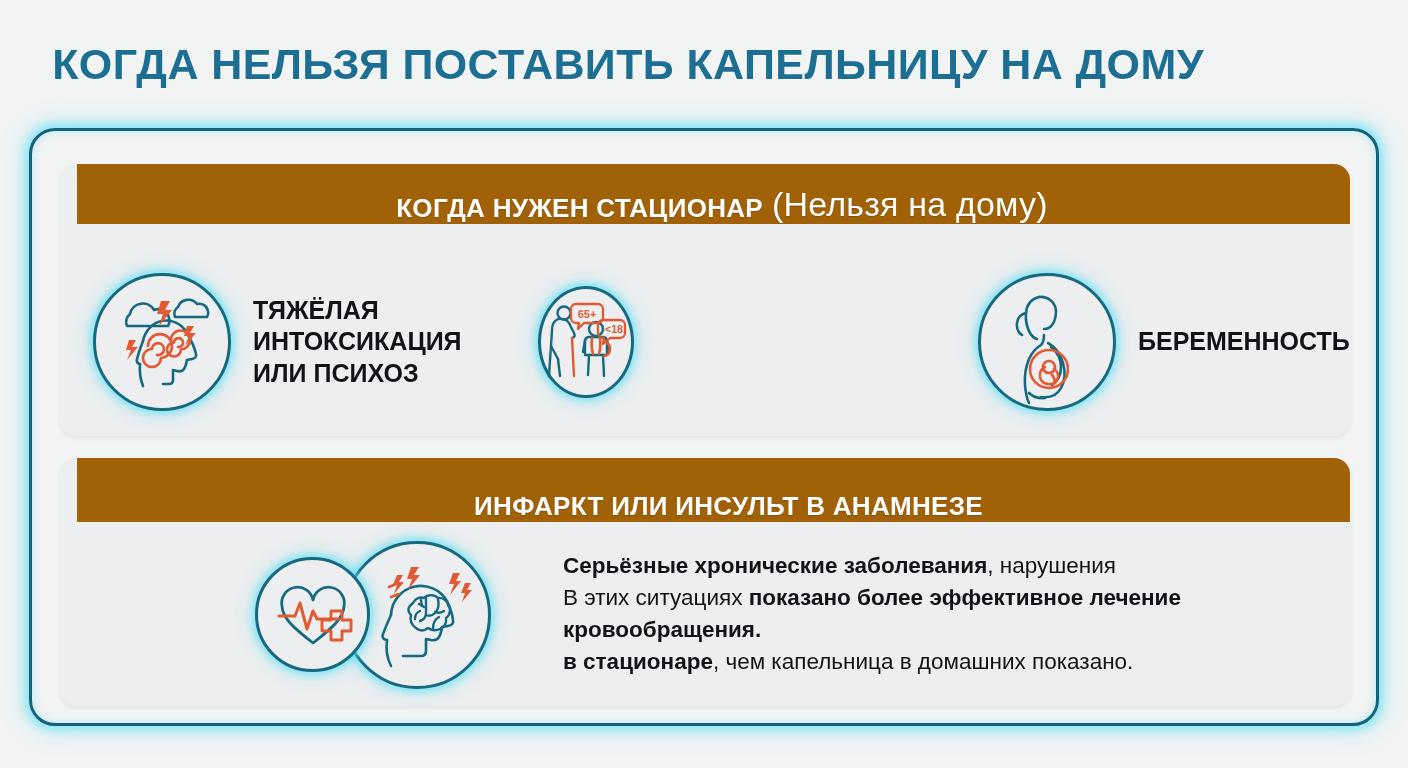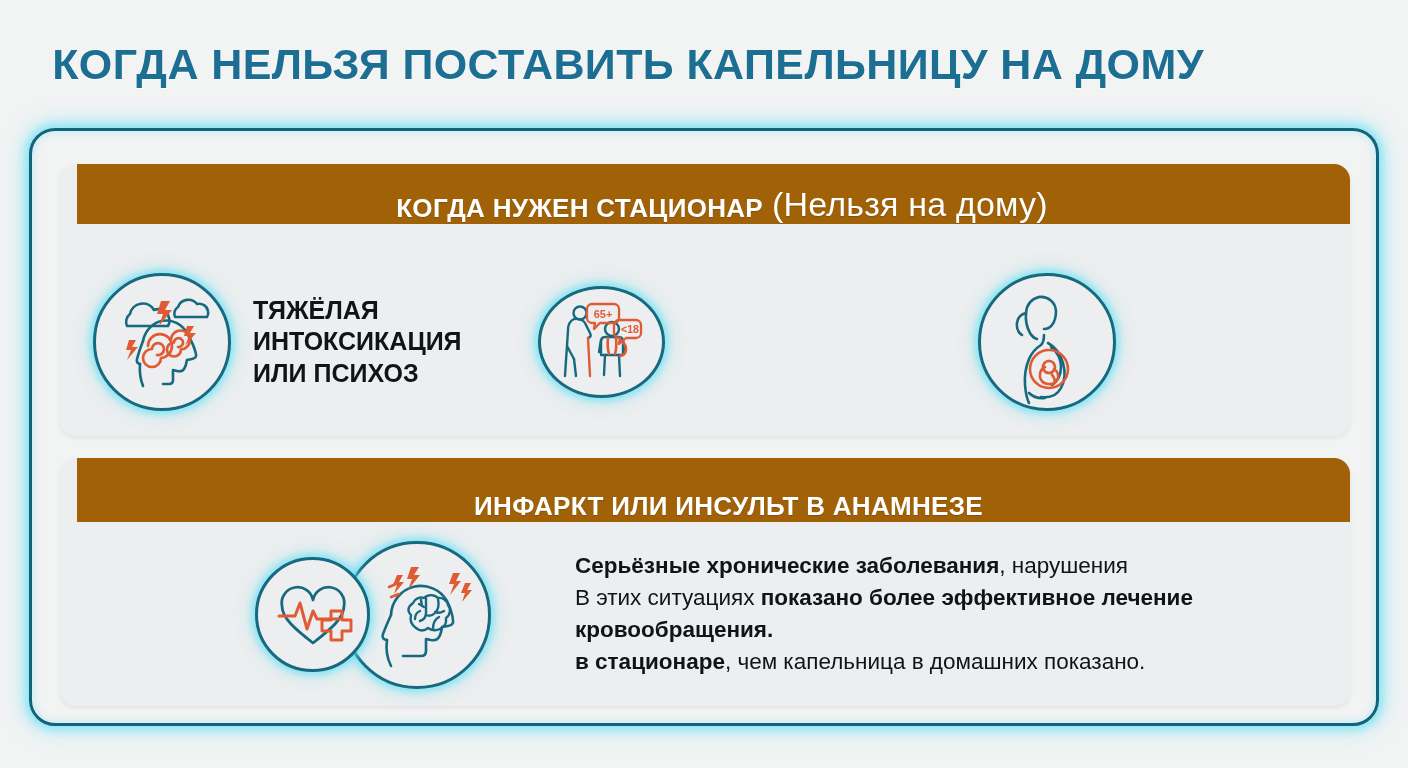--- a/index.html
+++ b/index.html
@@ -127,41 +127,40 @@
     box-shadow:
       0 0 7px 3px rgba(83, 223, 245, .6),
       0 0 15px 6px rgba(120, 228, 248, .3);
     display: flex;
     align-items: center;
     justify-content: center;
     box-sizing: border-box;
     position: relative;
   }
   .circle-lg { width: 138px; height: 138px; }
-  .circle-md { width: 127px; height: 112px; }
+  .circle-md { width: 96px; height: 112px; }
 
   .item-label {
     font-size: 25px;
     font-weight: bold;
     color: #111318;
     line-height: 1.25;
     margin-left: 22px;
     white-space: pre-line;
   }
 
   
   .bottom-body {
     position: absolute;
     left: 0;
     top: 64px;
     width: 100%;
     height: 184px;
     display: flex;
     align-items: center;
-    gap: 12px;
   }
   .bottom-icons {
     position: relative;
     flex: 0 0 auto;
     width: 280px;
     height: 150px;
     margin-left: 195px;
   }
   .bottom-icons .circle-heart {
     position: absolute;
@@ -287,20 +286,21 @@
 
           <path d="M38 112 q6 6 16 5"></path>
 
           <g stroke="#e05a33" stroke-width="2.6">
             <circle cx="58" cy="88" r="19"></circle>
             <path d="M58 80 a6 6 0 1 1 -0.1 0 M54 86 q-6 3 -5 10 q1 6 8 7 q8 1 10 -6
                      q1 -6 -4 -9 M61 94 q4 4 2 9"></path>
           </g>
         </svg>
       </div>
+      <div class="item-label">БЕРЕМЕННОСТЬ</div>
     </div>
 
   </div>
 </div>
 
 <div class="card card-bottom">
 
   <div class="bar bar-2">
     <span class="bar-strong">ИНФАРКТ ИЛИ ИНСУЛЬТ В АНАМНЕЗЕ</span>
   </div>

